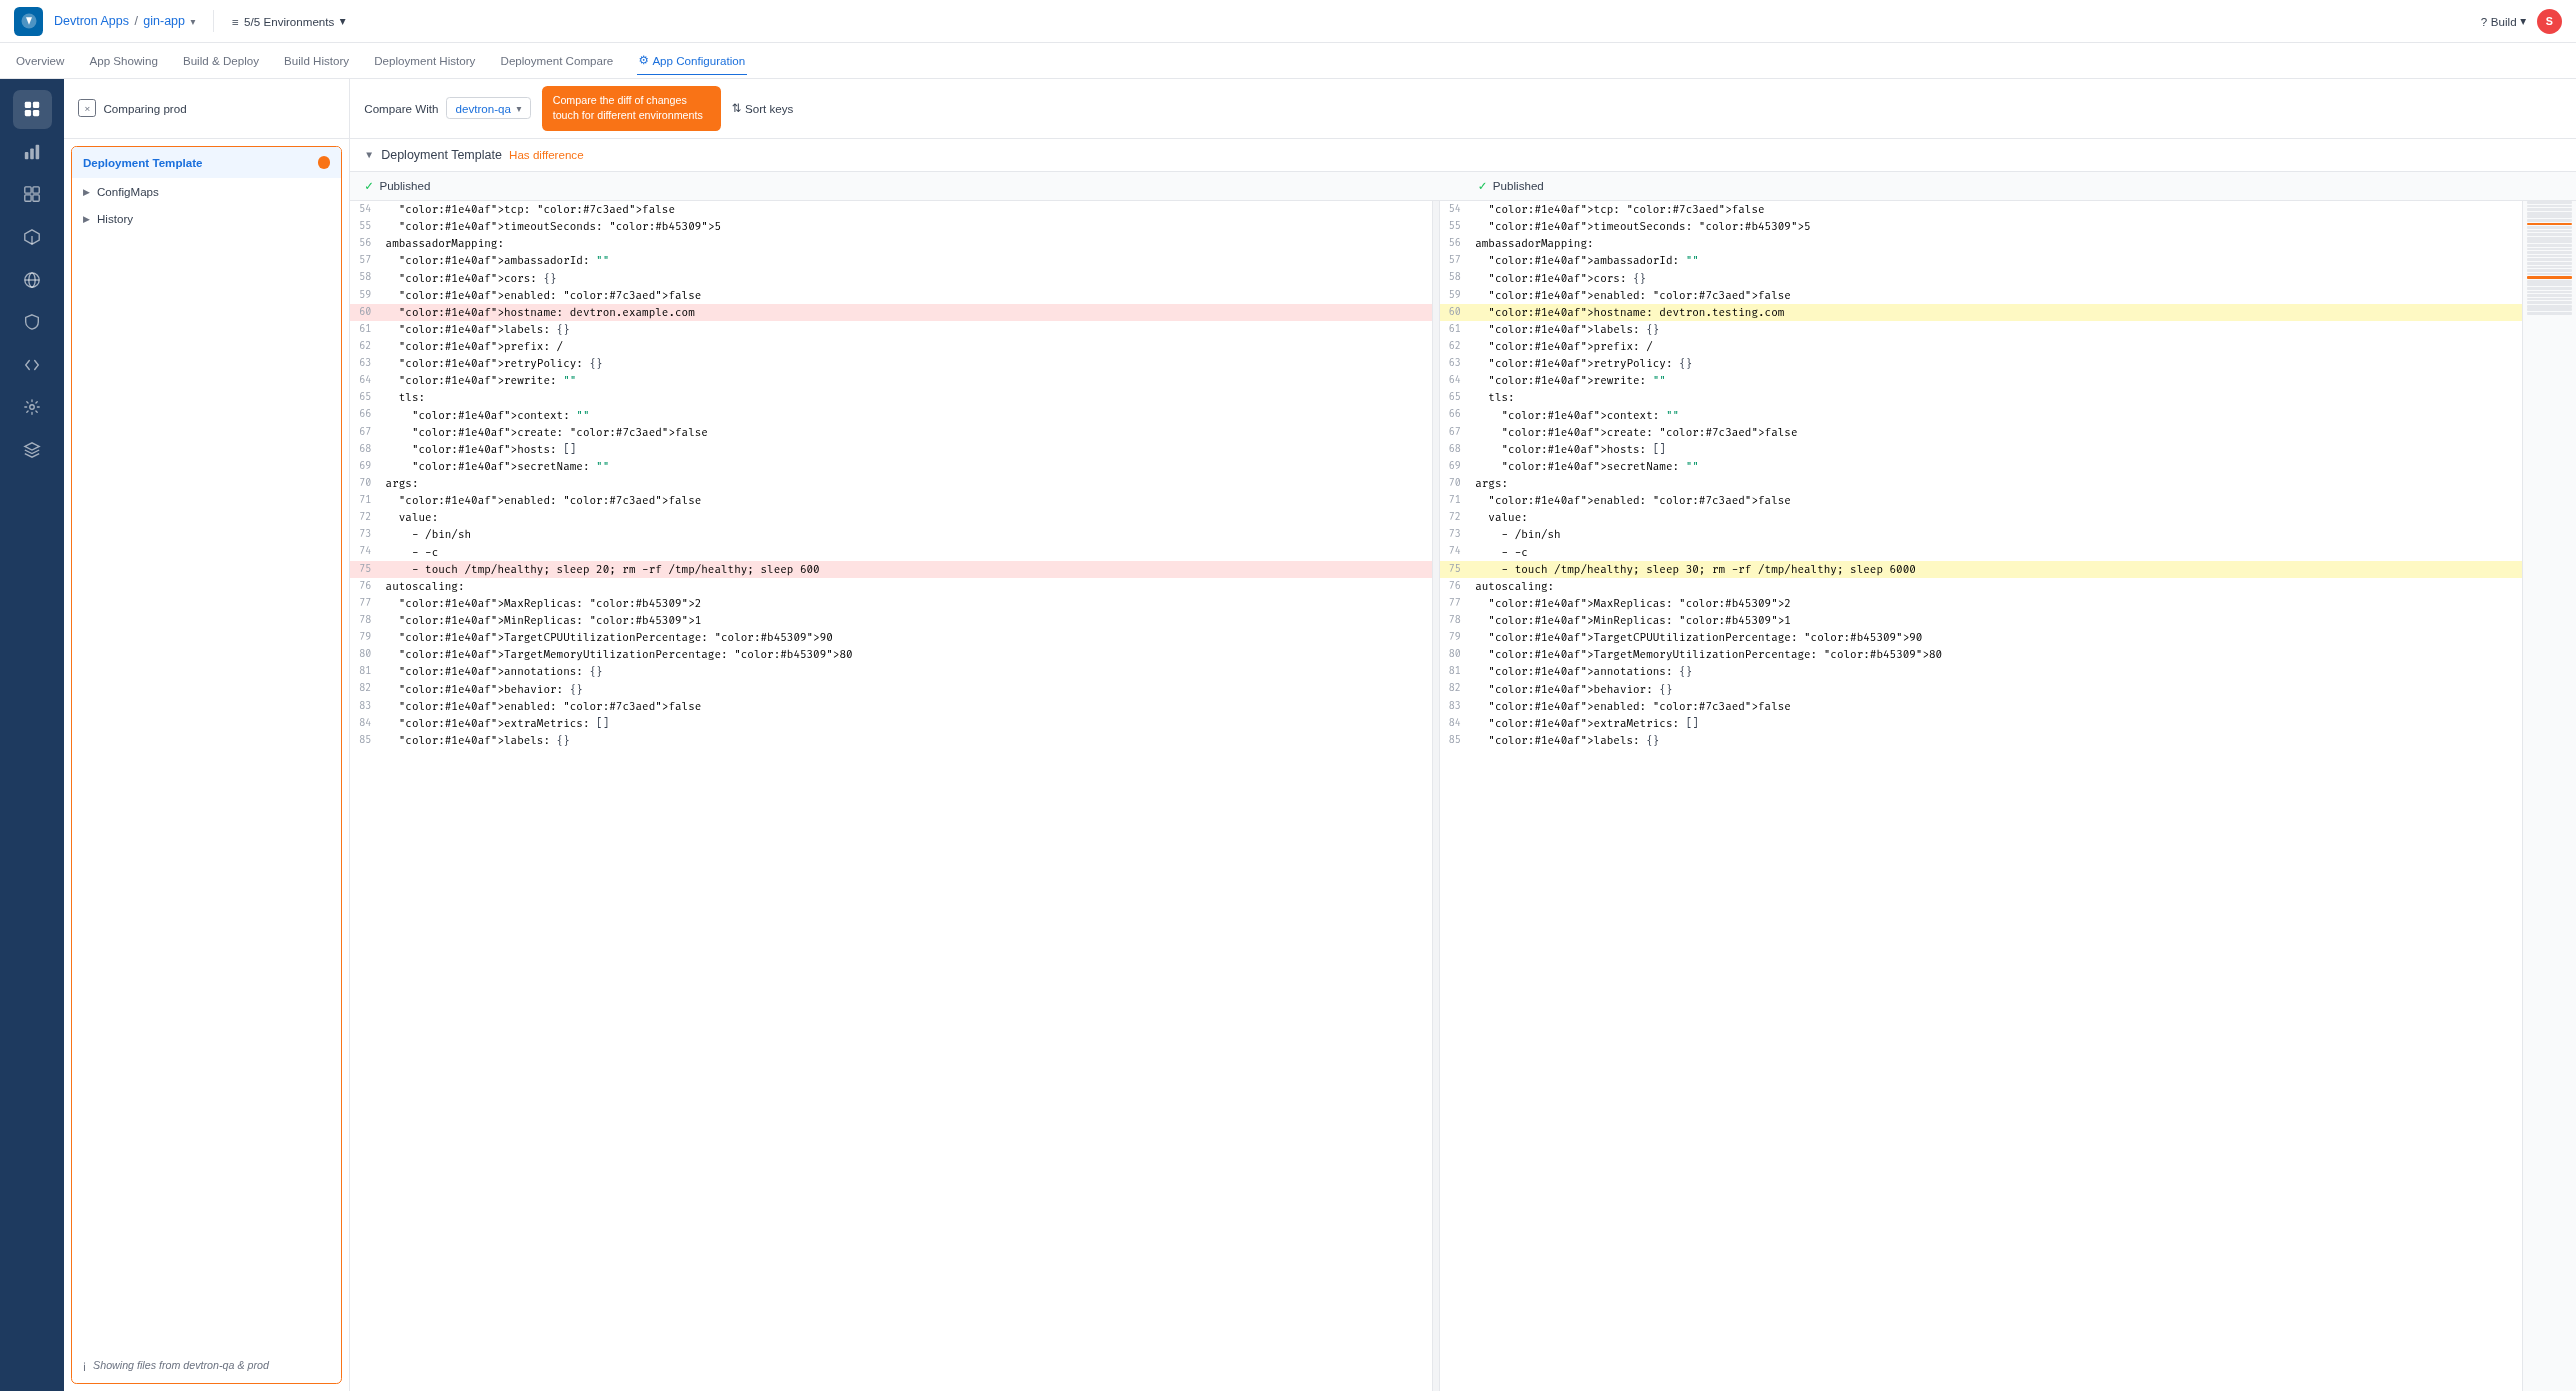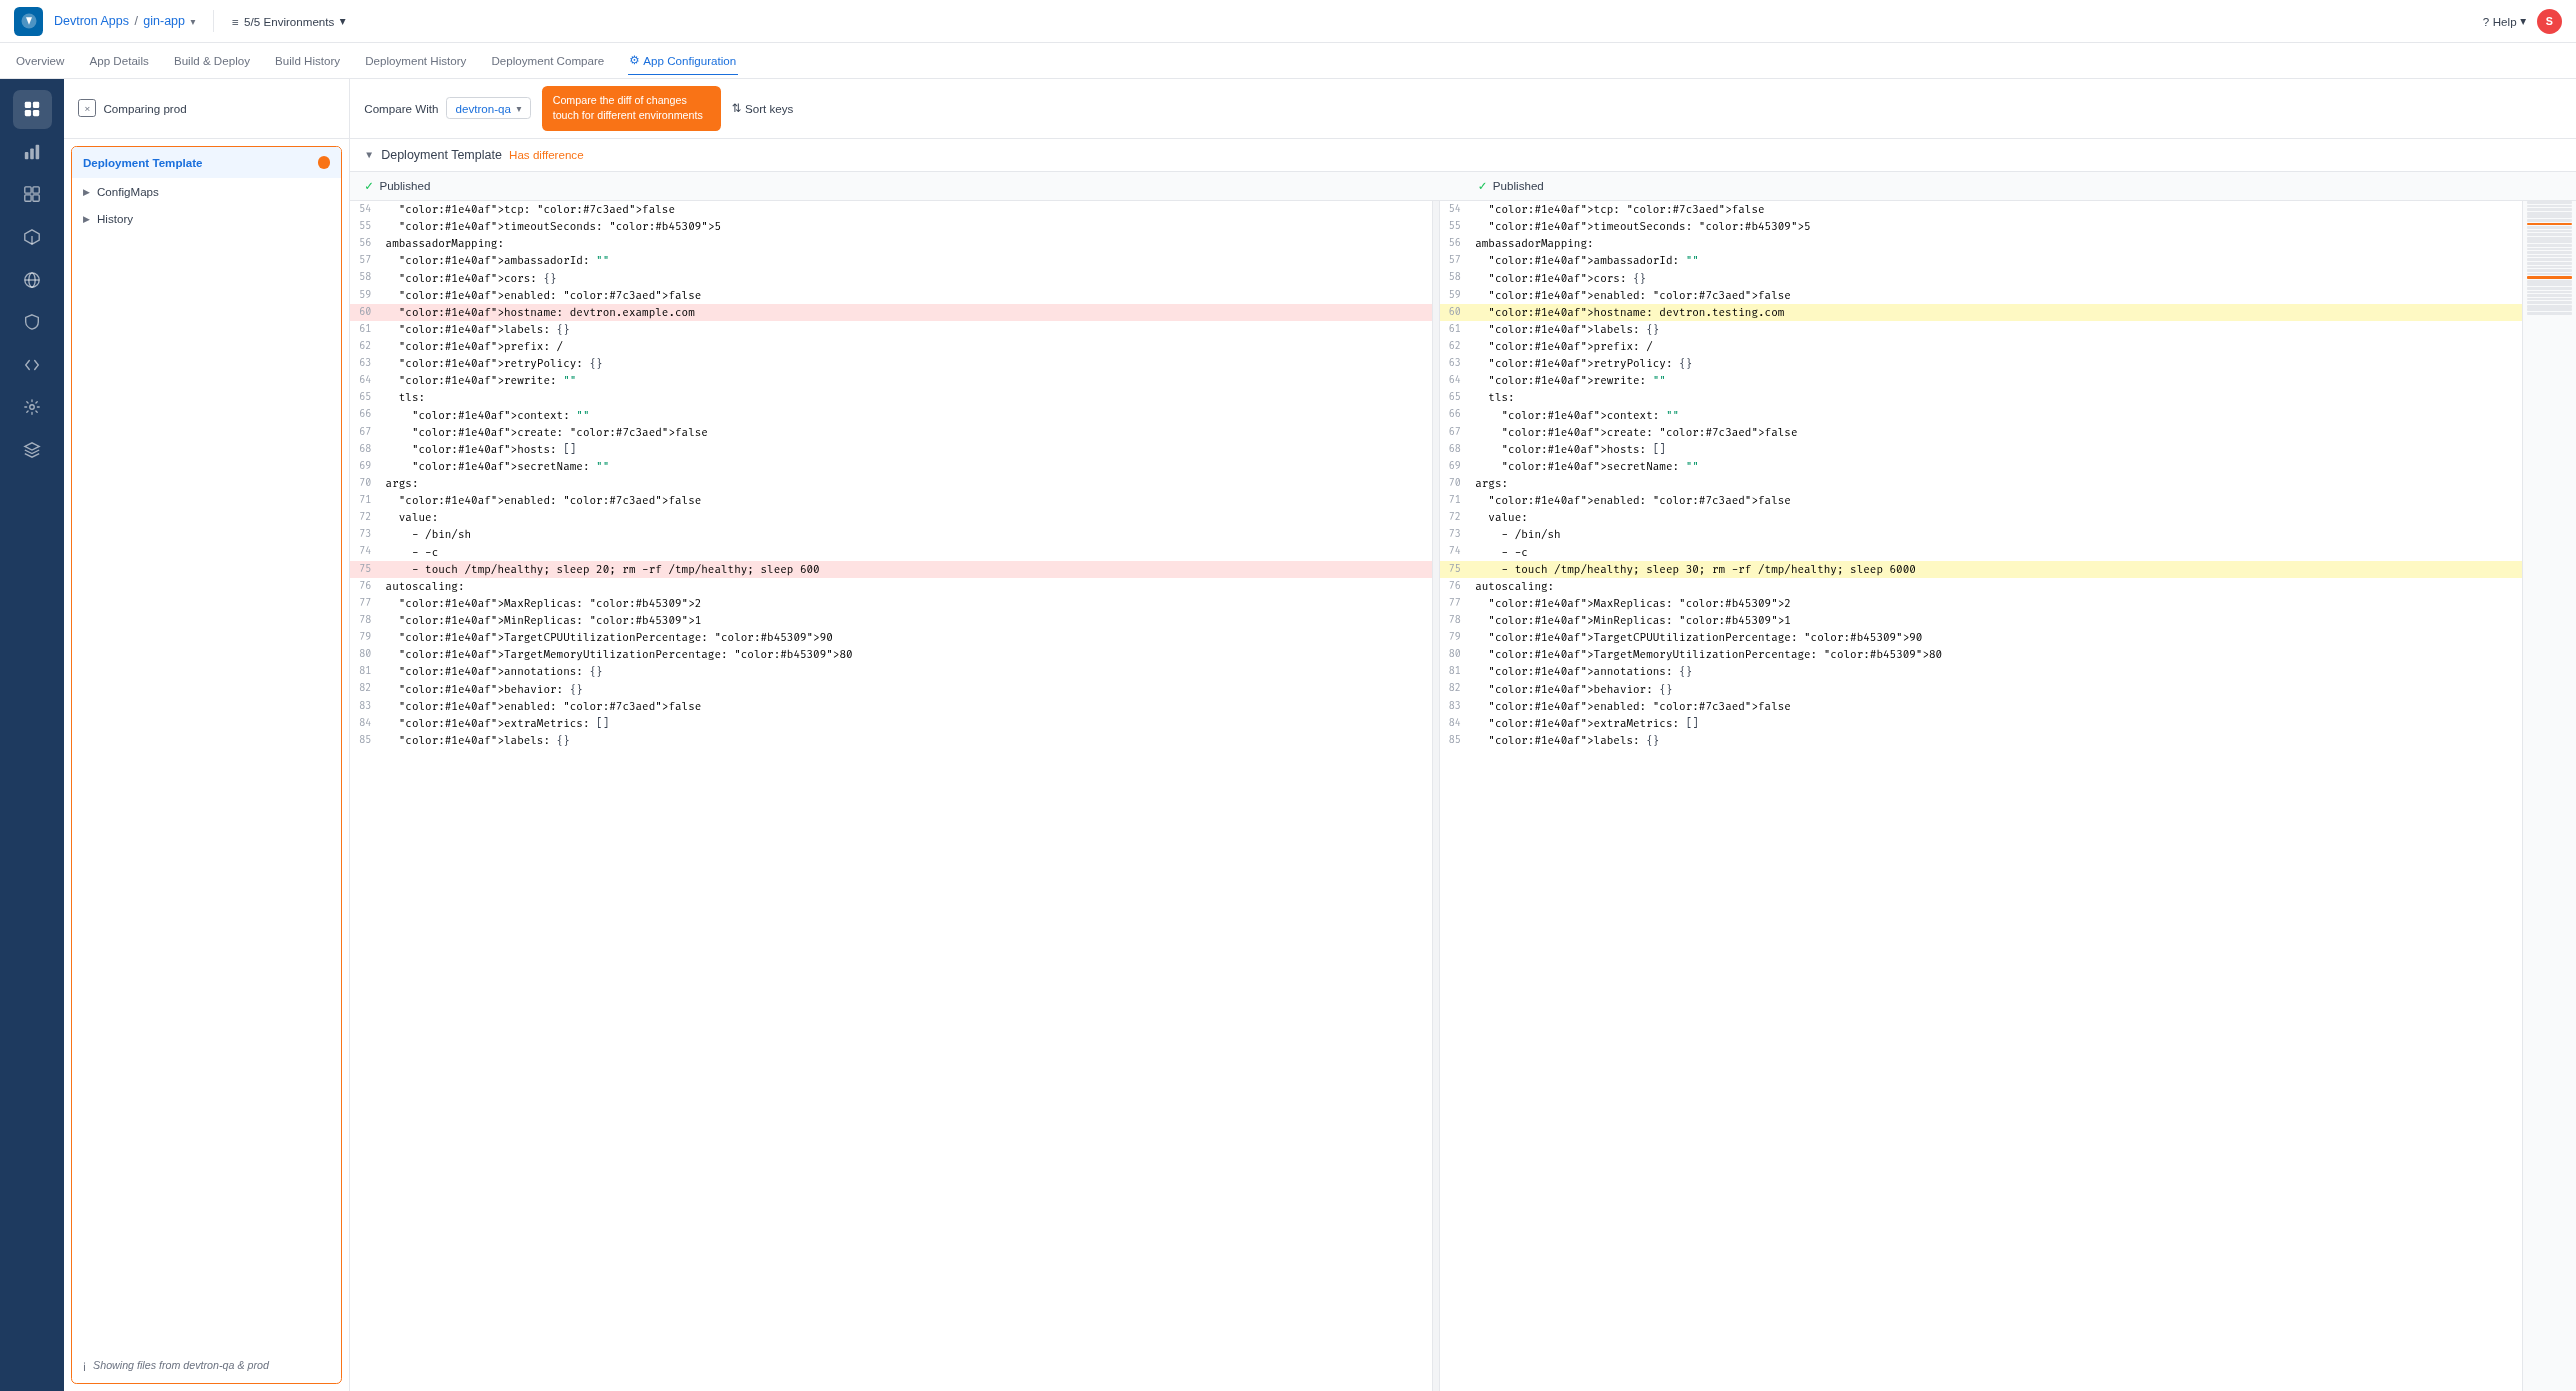--- a/index.html
+++ b/index.html
@@ -89,29 +89,29 @@
   </div>
   <div class="divider-v"></div>
   <div class="env-selector">
     <span>≡</span>
     <span>5/5 Environments</span>
     <span>▾</span>
   </div>
   <div class="spacer"></div>
   <div class="help-btn">
     <span>?</span>
-    <span>Help</span>
+    <span>Build</span>
     <span>▾</span>
   </div>
   <div class="user-avatar">S</div>
 </div>
 
 <div class="nav-tabs">
   <a class="nav-tab">Overview</a>
-  <a class="nav-tab">App Details</a>
+  <a class="nav-tab">App Showing</a>
   <a class="nav-tab">Build &amp; Deploy</a>
   <a class="nav-tab">Build History</a>
   <a class="nav-tab">Deployment History</a>
   <a class="nav-tab">Deployment Compare</a>
   <a class="nav-tab active">
     <span style="color:#1a6fdc;margin-right:3.6px;">⚙</span>
     <span>App Configuration</span>
   </a>
 </div>
 

